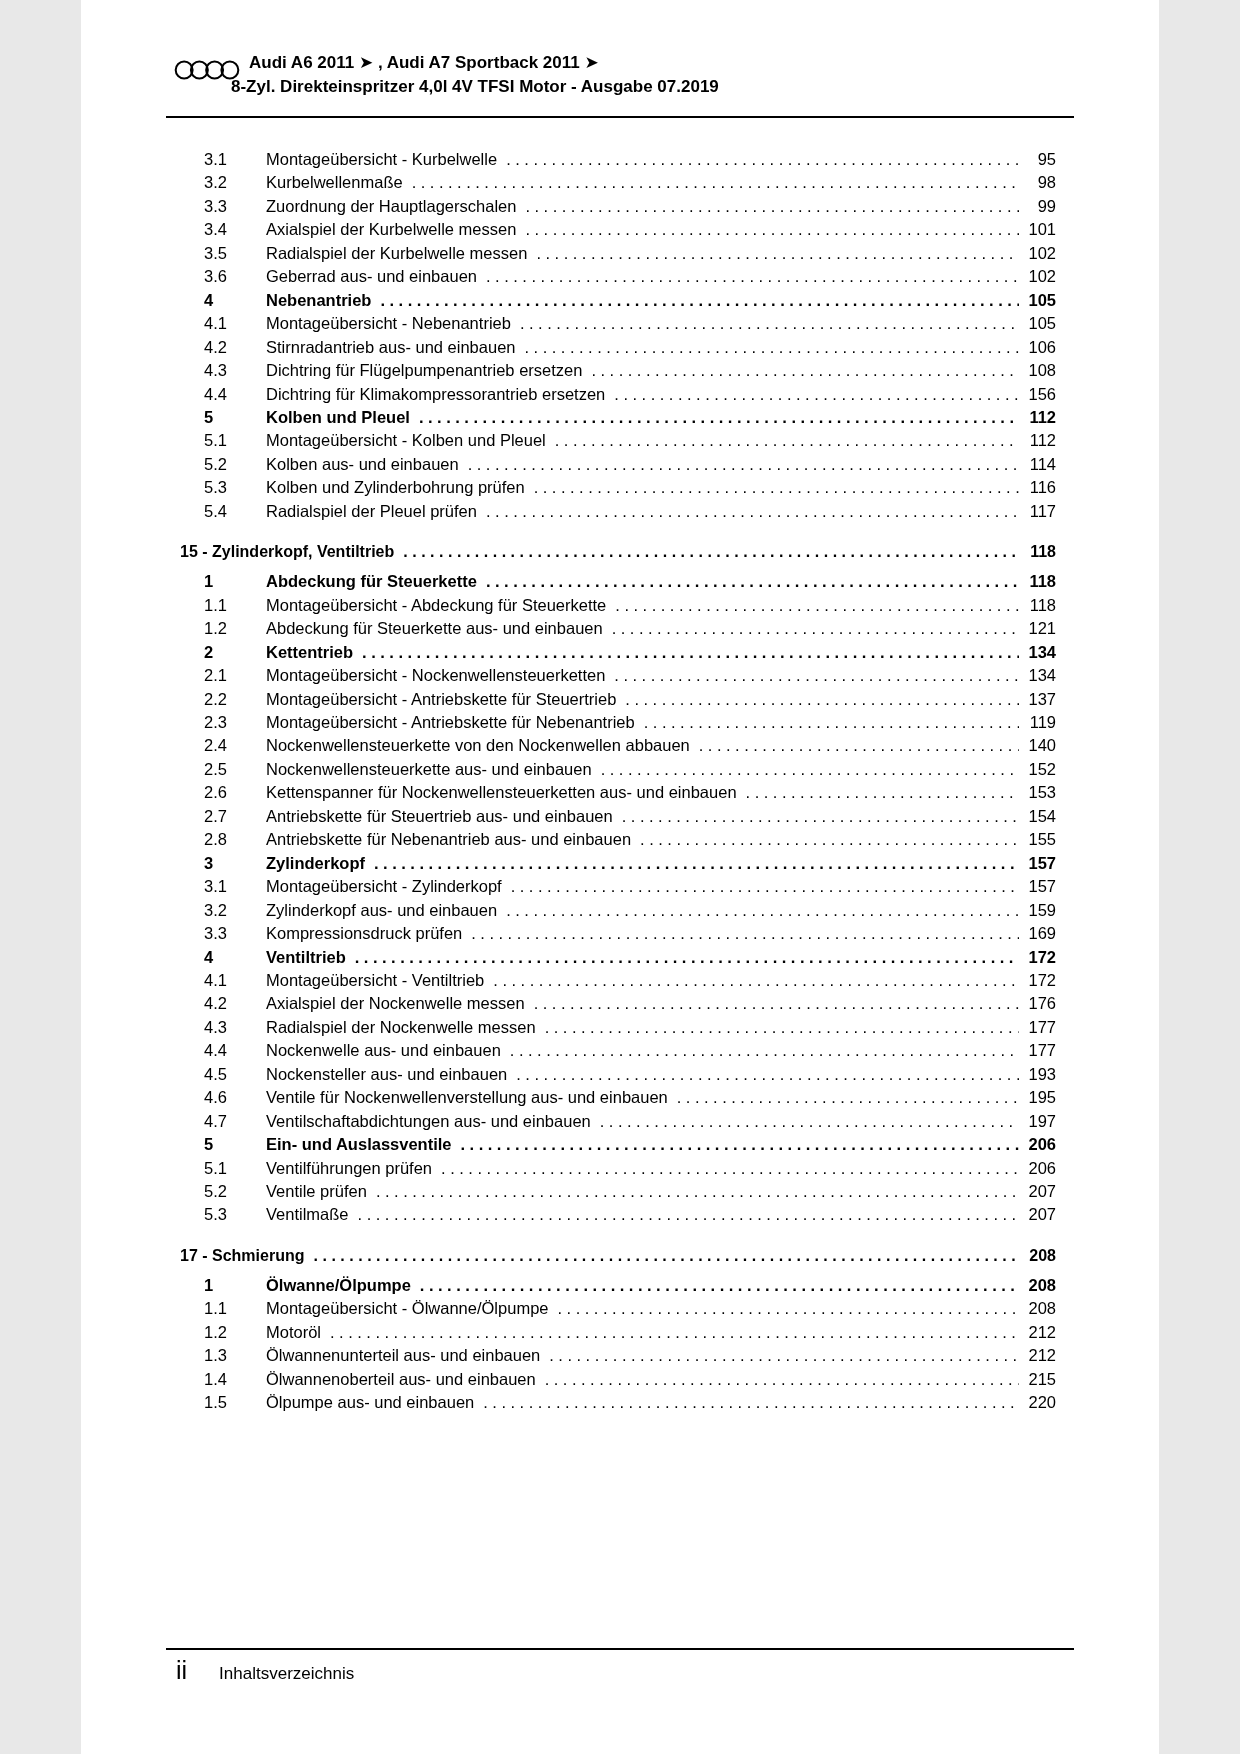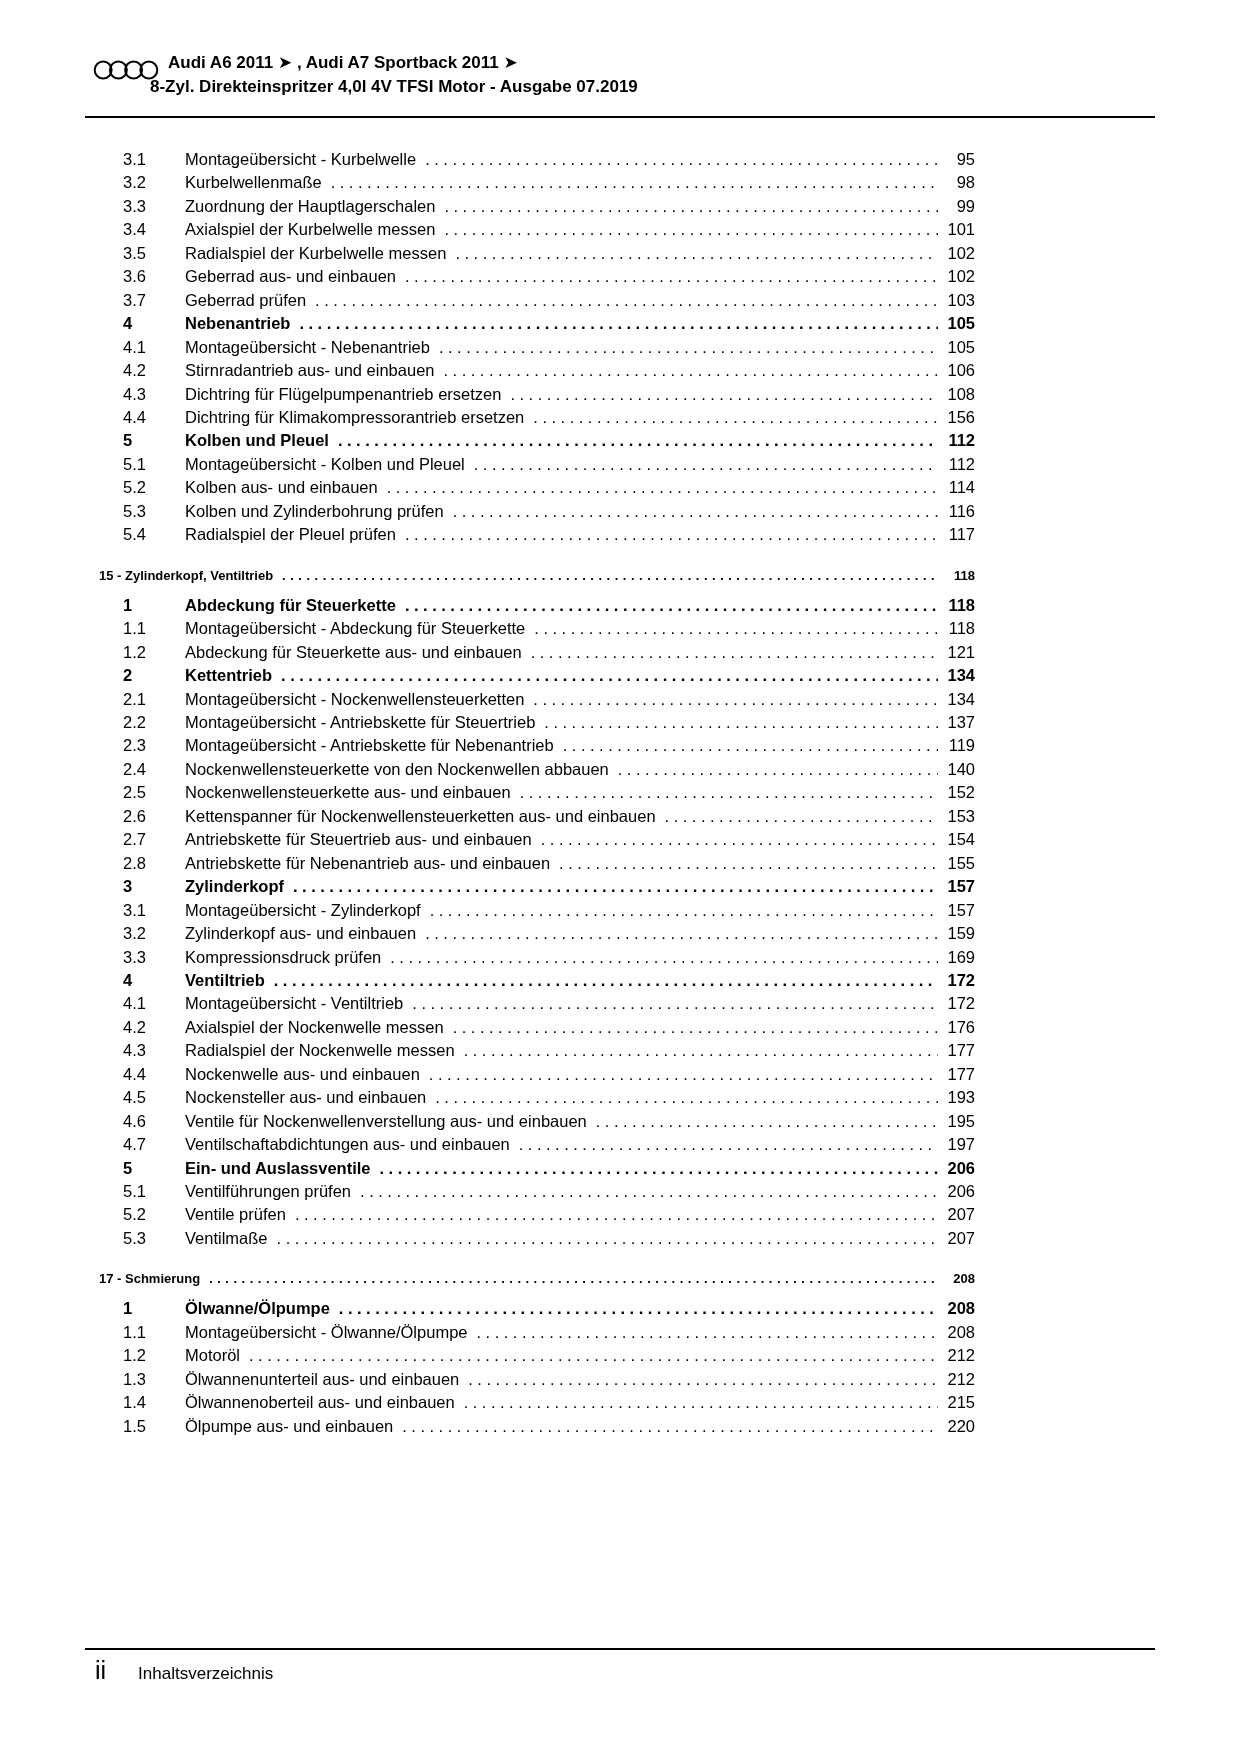--- a/index.html
+++ b/index.html
@@ -1,18 +1,18 @@
 <!DOCTYPE html>
 <html lang="de"><head>
 <meta charset="utf-8">
 <style>
   html,body { margin:0; padding:0; background:#e8e8e8; }
   .page {
     position:relative;
-    width:1240px; height:1754px;
+    width:1078px; height:1754px;
     margin:0 auto;
     background:#ffffff;
     font-family:"Liberation Sans","DejaVu Sans",sans-serif;
     color:#000;
     overflow:hidden;
   }
 
   
   .doc-header { position:absolute; left:85px; right:85px; top:0; height:118px; }
   .logo { position:absolute; left:8px; top:58px; width:66px; height:24px; display:block; }
@@ -41,21 +41,21 @@
   }
   .row .dots::after {
     content:"........................................................................................................................................................................................................";
     letter-spacing:4.5px;
   }
   .row .page-num { flex:0 0 auto; min-width:34px; text-align:right; white-space:nowrap; }
 
   .row.section { font-weight:bold; }
   .row.chapter {
     font-weight:bold;
-    font-size:13px;
+    font-size:16px;
     line-height:30px;
     margin:14px 0 3px 0;
     padding-left:14px;
   }
   .row.chapter .dots::after { letter-spacing:4.5px; }
 
   
   .doc-footer { position:absolute; left:85px; right:85px; top:1648px; }
   .doc-footer .rule { position:static; border-bottom:2px solid #000; }
   .footer-line { display:flex; align-items:baseline; gap:32px; padding:8px 0 0 10px; }
@@ -113,26 +113,20 @@
         <span class="title">Radialspiel der Kurbelwelle messen</span>
         <span class="dots"></span>
         <span class="page-num">102</span>
       </div>
       <div class="row sub">
         <span class="num">3.6</span>
         <span class="title">Geberrad aus- und einbauen</span>
         <span class="dots"></span>
         <span class="page-num">102</span>
       </div>
-      <div class="row sub">
-        <span class="num">3.7</span>
-        <span class="title">Geberrad prüfen</span>
-        <span class="dots"></span>
-        <span class="page-num">103</span>
-      </div>
       <div class="row section">
         <span class="num">4</span>
         <span class="title">Nebenantrieb</span>
         <span class="dots"></span>
         <span class="page-num">105</span>
       </div>
       <div class="row sub">
         <span class="num">4.1</span>
         <span class="title">Montageübersicht - Nebenantrieb</span>
         <span class="dots"></span>

